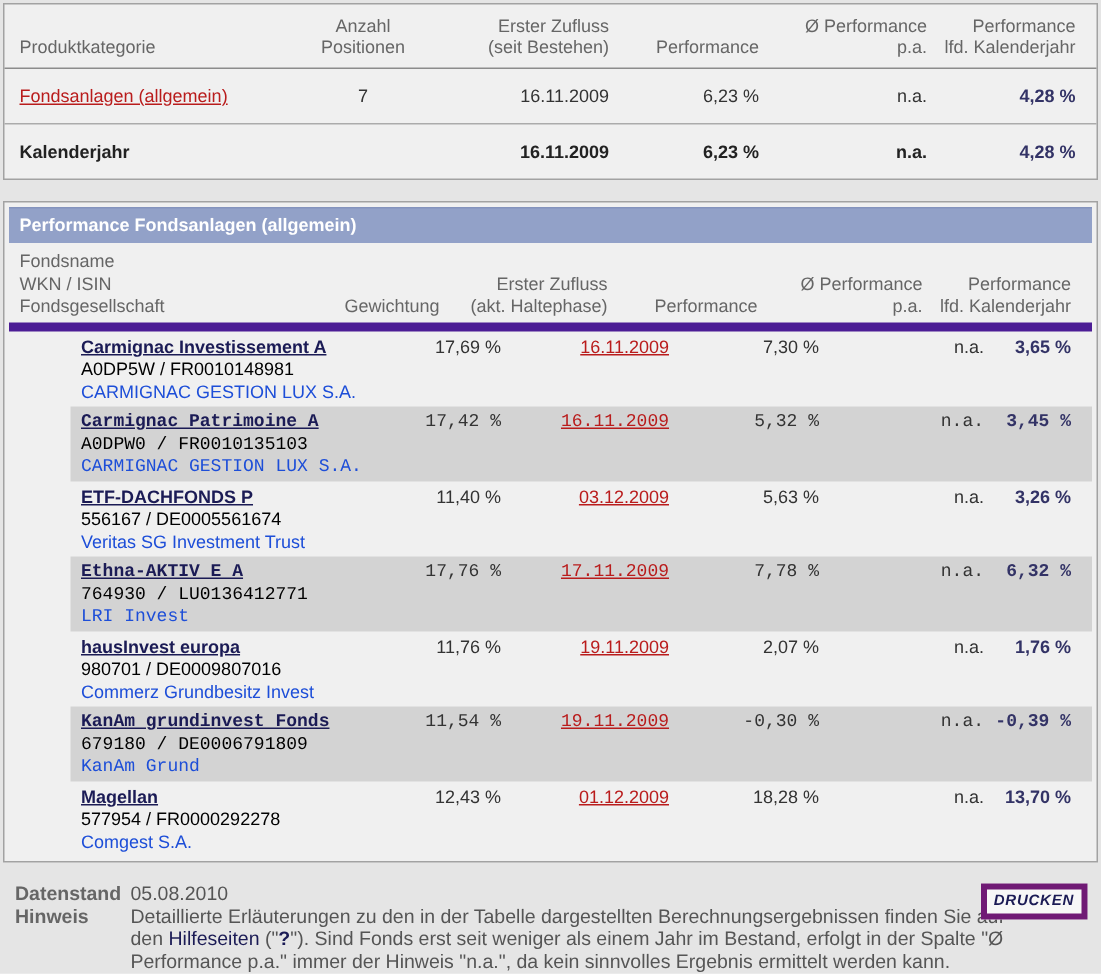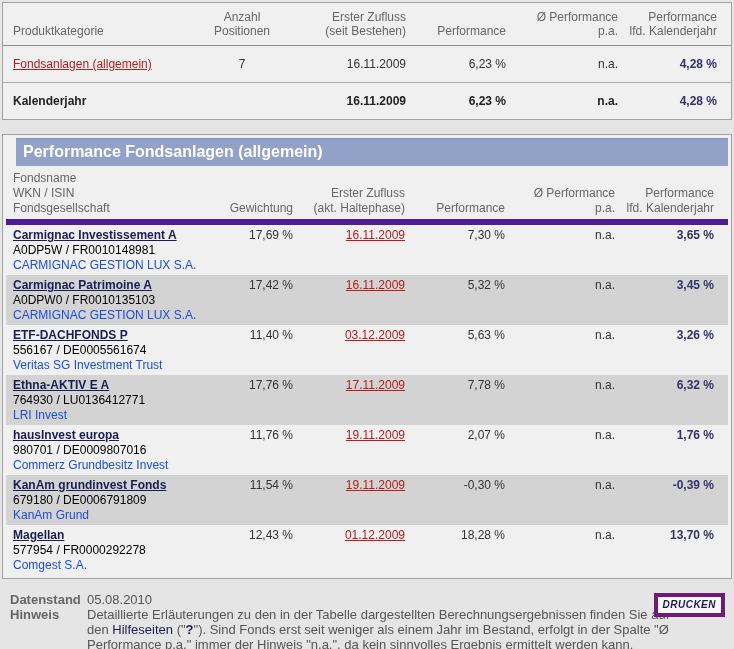--- a/index.html
+++ b/index.html
@@ -34,32 +34,31 @@
   .navy-bold { color:#333366; font-weight:bold; }
   .total-row { font-weight:bold; color:#222; }
 
   
   .fund-box { margin-top:14px; padding:3px; }
   .fund-title {
     background:#92a1c8;
     border-top:1px solid #8493bd;
     color:#ffffff;
     font-weight:bold;
-    font-size:16px;
+    font-size:12px;
     padding:4px 7px 5px;
-    margin-left:10px;
   }
   .fund-grid {
     display:grid;
     grid-template-columns:210px 70px 112px 100px 110px 1fr;
     padding-left:7px; padding-right:14px;
   }
   .fund-header { padding-top:5px; padding-bottom:3px; border-bottom:6px solid #4c1d95; color:#666; line-height:15px; align-items:end; }
-  .fund-row { padding-top:2px; padding-bottom:3px; line-height:14px; align-items:start; }
-  .fund-row.alt { background:#d3d3d3; }
+  .fund-row { padding-top:2px; padding-bottom:3px; line-height:14px; align-items:start;margin-left:41px; }
+  .fund-row.alt { background:#d3d3d3;font-family:Liberation Mono, monospace; }
   .fund-row .c1 .l1 { padding-top:1px; }
   .fund-row .c1 .l2 { color:#000000; padding-top:1px; }
   .fund-row .c1 .l3 { color:#1d4ed8; padding-top:1px; }
   .fund-row .val { padding-top:1px; }
   a.fundname { color:#1b1b55; font-weight:bold; text-decoration:underline; cursor:pointer; }
 
   
   .footer { margin-top:13px; position:relative; padding-left:8px; }
   .f-row { display:flex; font-size:13px; line-height:15px; }
   .f-label { width:77px; flex:0 0 77px; font-weight:bold; color:#666; }

